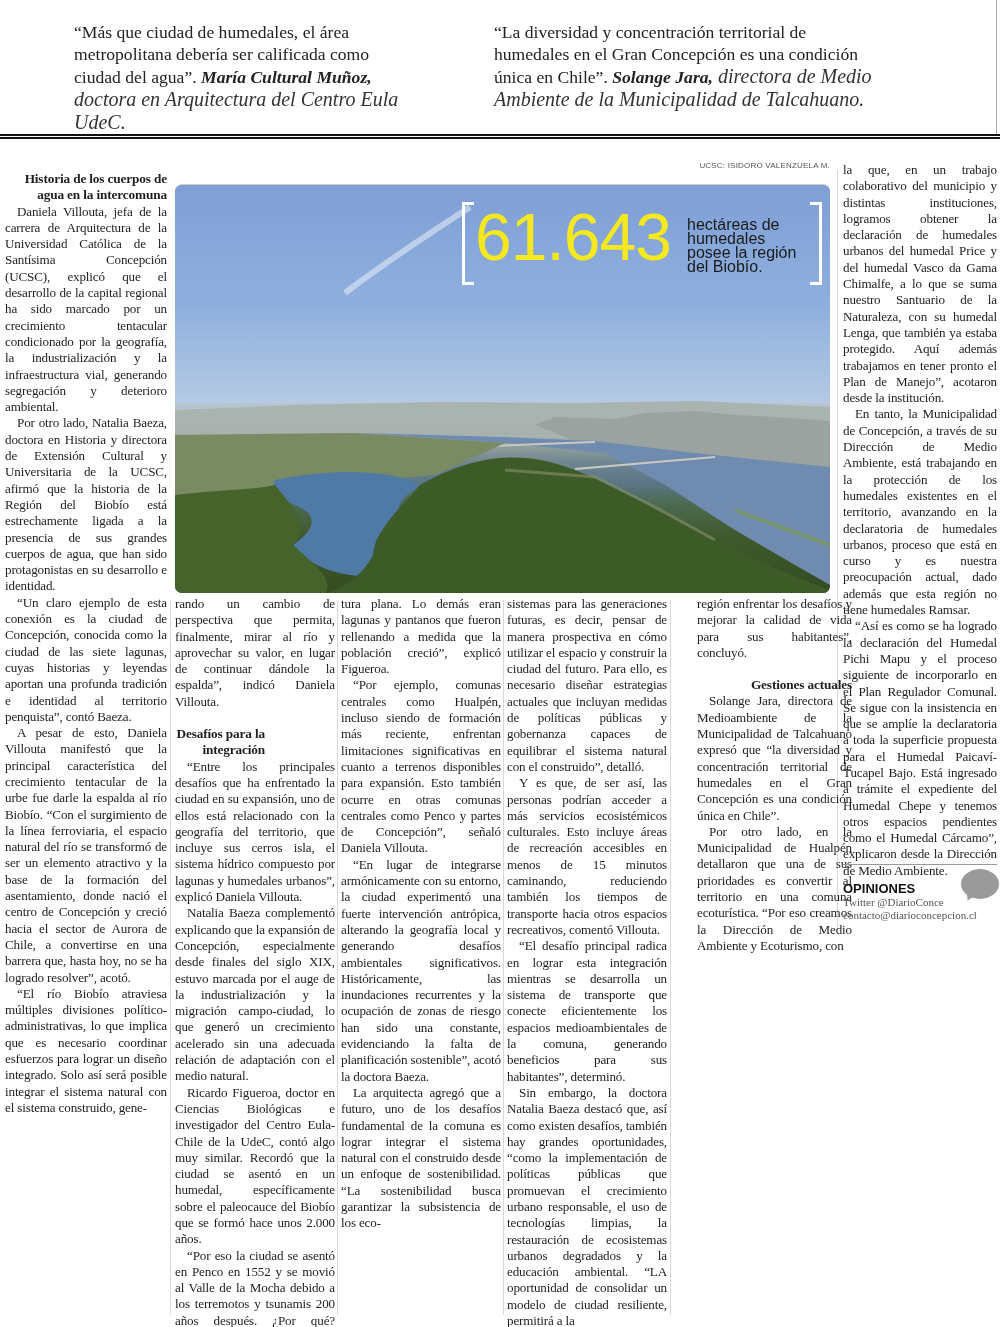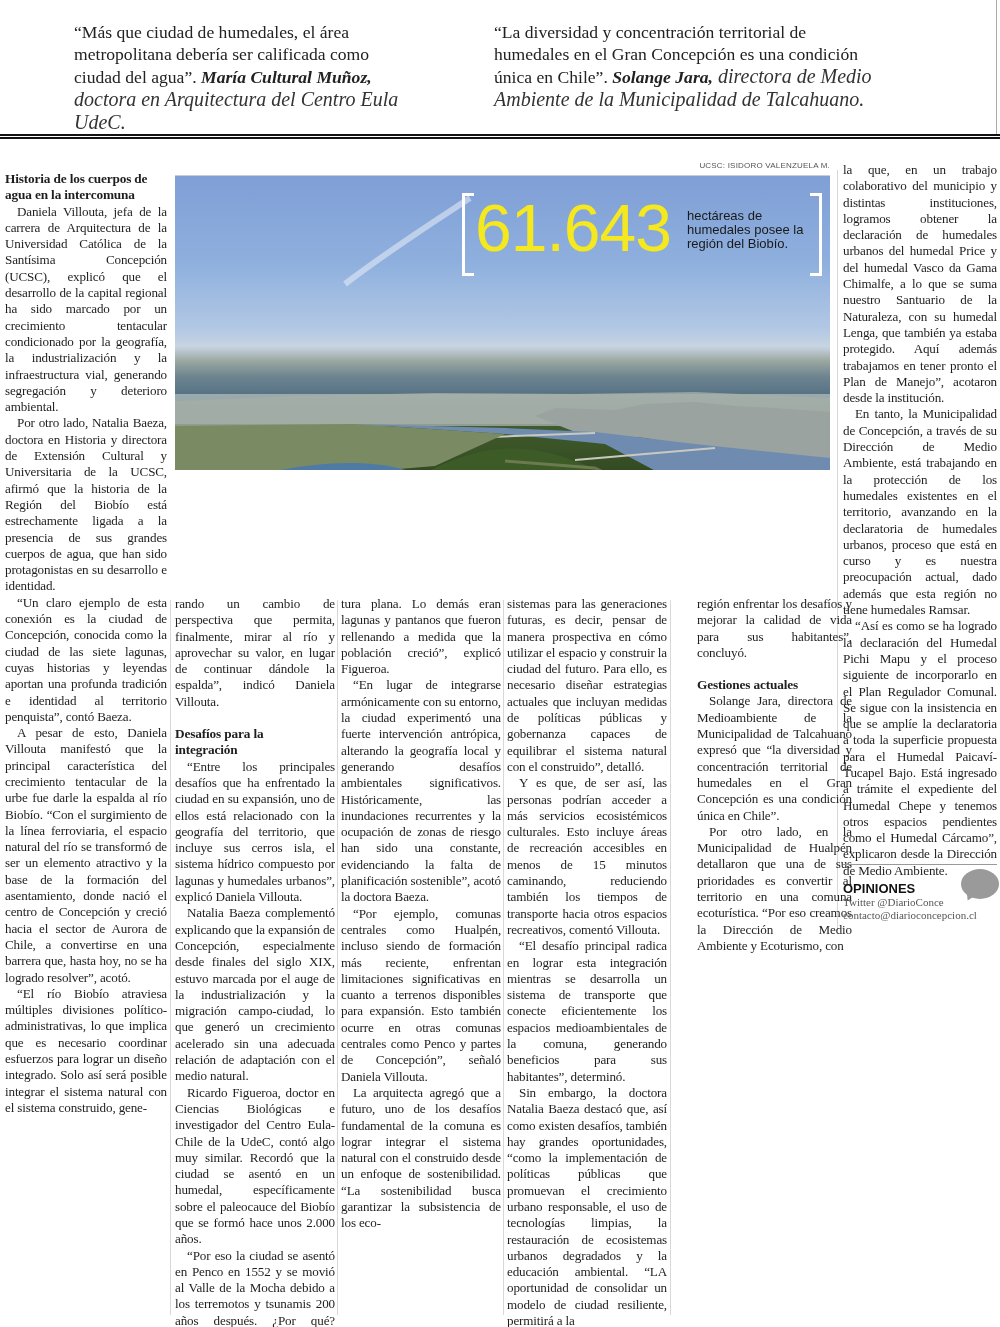--- a/index.html
+++ b/index.html
@@ -16,47 +16,47 @@
   #quote-left { left: 74px; width: 325px; }
   #quote-right { left: 494px; width: 380px; }
   .top-border-right { position: absolute; left: 996px; top: 0; width: 1px; height: 135px; background: #aaa; }
 
   .double-rule { position: absolute; left: 0; top: 134px; width: 1000px; height: 5px;
     border-top: 2px solid #111; border-bottom: 2px solid #111; }
 
   .col { position: absolute; font-size: 13.1px; line-height: 16.3px; text-align: justify;
     hyphens: manual; letter-spacing: -0.15px; }
   .col p { text-indent: 12px; }
-  .col h3 { font-size: 13.3px; line-height: 16.3px; font-weight: bold; text-align: left; }
+  .col h3 { font-size: 13.3px; line-height: 16.3px; font-weight: bold; text-align: right; }
   .col .gap { height: 16px; }
 
   .col-rule { position: absolute; width: 1px; background: #d8d8d8; }
 
   #col1 { left: 5px; top: 171px; width: 162px; }
   #col2 { left: 175px; top: 596px; width: 160px; }
   #col3 { left: 341px; top: 596px; width: 160px; }
   #col4 { left: 507px; top: 596px; width: 160px; }
   #col5 { left: 677px; top: 596px; width: 155px; margin-left: 20px; }
   #col6 { left: 843px; top: 162px; width: 154px; }
 
   .photo-credit { position: absolute; left: 600px; top: 161px; width: 230px; text-align: right;
     font-family: "Liberation Sans", "DejaVu Sans", sans-serif; font-size: 8px; color: #555; letter-spacing: 0.2px; }
 
-  .photo { position: absolute; left: 175px; top: 175px; width: 655px; height: 295px; overflow: hidden;
+  .photo { position: absolute; left: 175px; top: 184px; width: 655px; height: 409px; overflow: hidden;
     border-top: 1px solid #ccc;
-    background: linear-gradient(to bottom, #7f9fd6 0%, #8fb0de 30%, #b2c8e4 52%, #c8d4e2 58%, #9aa7a0 63%, #6f8590 68%, #5b7688 73%, #4d6a52 78%, #3f5a2c 86%, #344b22 100%); }
+    background: linear-gradient(to bottom, #7f9fd6 0%, #8fb0de 30%, #b2c8e4 52%, #c8d4e2 58%, #9aa7a0 63%, #6f8590 68%, #5b7688 73%, #4d6a52 78%, #3f5a2c 86%, #344b22 100%); border-radius: 7px; }
   .photo svg { position: absolute; left: 0; top: 0; }
 
   .stat-bracket { position: absolute; top: 17px; height: 83px; width: 12px; border: 3px solid #ffffff; }
   .stat-bracket.l { left: 287px; border-right: none; }
   .stat-bracket.r { left: 635px; border-left: none; }
   .stat-number { position: absolute; left: 300px; top: 12px; font-family: "Liberation Sans", "DejaVu Sans", sans-serif;
     font-size: 66px; line-height: 80px; font-weight: normal; color: #f5e81e; letter-spacing: -1px; }
   .stat-text { position: absolute; left: 512px; top: 33px; width: 120px; font-family: "Liberation Sans", "DejaVu Sans", sans-serif;
-    font-size: 13px; line-height: 14px; color: #1a1a1a; }
+    font-size: 16px; line-height: 14px; color: #1a1a1a; }
 
   .opiniones { position: absolute; left: 843px; top: 864px; width: 154px; border-top: 1px solid #999; padding-top: 16px; }
   .opiniones .title { font-family: "Liberation Sans", "DejaVu Sans", sans-serif; font-weight: bold; font-size: 13px; line-height: 15px; color: #111; }
   .opiniones .line { font-family: "Liberation Serif", "DejaVu Serif", serif; font-size: 11px; line-height: 13px; color: #555; position: relative; z-index: 2; }
   .bubble { position: absolute; left: 118px; top: 4px; width: 38px; height: 30px; background: #9a9a9a; border-radius: 50%; z-index: 1; }
   .bubble-tail { position: absolute; left: 122px; top: 28px; width: 0; height: 0; border-left: 4px solid transparent; border-right: 6px solid transparent; border-top: 8px solid #9a9a9a; z-index: 1; transform: rotate(20deg); }
 </style>
 </head>
 <body>
 
@@ -125,22 +125,22 @@
   <div class="gap"></div>
   <h3 style="width:90px">Desafíos para la integración</h3>
   <p>“Entre los principales desafíos que ha enfrentado la ciudad en su expansión, uno de ellos está relacionado con la geografía del territorio, que incluye sus cerros isla, el sistema hídrico compuesto por lagunas y humedales urbanos”, explicó Daniela Villouta.</p>
   <p>Natalia Baeza complementó explicando que la expansión de Concepción, especialmente desde finales del siglo XIX, estuvo marcada por el auge de la industrialización y la migración campo-ciudad, lo que generó un crecimiento acelerado sin una adecuada relación de adaptación con el medio natural.</p>
   <p>Ricardo Figueroa, doctor en Ciencias Biológicas e investigador del Centro Eula-Chile de la UdeC, contó algo muy similar. Recordó que la ciudad se asentó en un humedal, específicamente sobre el paleocauce del Biobío que se formó hace unos 2.000 años.</p>
   <p>“Por eso la ciudad se asentó en Penco en 1552 y se movió al Valle de la Mocha debido a los terremotos y tsunamis 200 años después. ¿Por qué? Porque era el único territorio en al-</p>
 </div>
 
 <div id="col3" class="col">
   <p style="text-indent:0">tura plana. Lo demás eran lagunas y pantanos que fueron rellenando a medida que la población creció”, explicó Figueroa.</p>
+  <p>“Por ejemplo, comunas centrales como Hualpén, incluso siendo de formación más reciente, enfrentan limitaciones significativas en cuanto a terrenos disponibles para expansión. Esto también ocurre en otras comunas centrales como Penco y partes de Concepción”, señaló Daniela Villouta.</p>
   <p>“En lugar de integrarse armónicamente con su entorno, la ciudad experimentó una fuerte intervención antrópica, alterando la geografía local y generando desafíos ambientales significativos. Históricamente, las inundaciones recurrentes y la ocupación de zonas de riesgo han sido una constante, evidenciando la falta de planificación sostenible”, acotó la doctora Baeza.</p>
-  <p>“Por ejemplo, comunas centrales como Hualpén, incluso siendo de formación más reciente, enfrentan limitaciones significativas en cuanto a terrenos disponibles para expansión. Esto también ocurre en otras comunas centrales como Penco y partes de Concepción”, señaló Daniela Villouta.</p>
   <p>La arquitecta agregó que a futuro, uno de los desafíos fundamental de la comuna es lograr integrar el sistema natural con el construido desde un enfoque de sostenibilidad. “La sostenibilidad busca garantizar la subsistencia de los eco-</p>
 </div>
 
 <div id="col4" class="col">
   <p style="text-indent:0">sistemas para las generaciones futuras, es decir, pensar de manera prospectiva en cómo utilizar el espacio y construir la ciudad del futuro. Para ello, es necesario diseñar estrategias actuales que incluyan medidas de políticas públicas y gobernanza capaces de equilibrar el sistema natural con el construido”, detalló.</p>
   <p>Y es que, de ser así, las personas podrían acceder a más servicios ecosistémicos culturales. Esto incluye áreas de recreación accesibles en menos de 15 minutos caminando, reduciendo también los tiempos de transporte hacia otros espacios recreativos, comentó Villouta.</p>
   <p>“El desafío principal radica en lograr esta integración mientras se desarrolla un sistema de transporte que conecte eficientemente los espacios medioambientales de la comuna, generando beneficios para sus habitantes”, determinó.</p>
   <p>Sin embargo, la doctora Natalia Baeza destacó que, así como existen desafíos, también hay grandes oportunidades, “como la implementación de políticas públicas que promuevan el crecimiento urbano responsable, el uso de tecnologías limpias, la restauración de ecosistemas urbanos degradados y la educación ambiental. “LA oportunidad de consolidar un modelo de ciudad resiliente, permitirá a la</p>
 </div>
 

